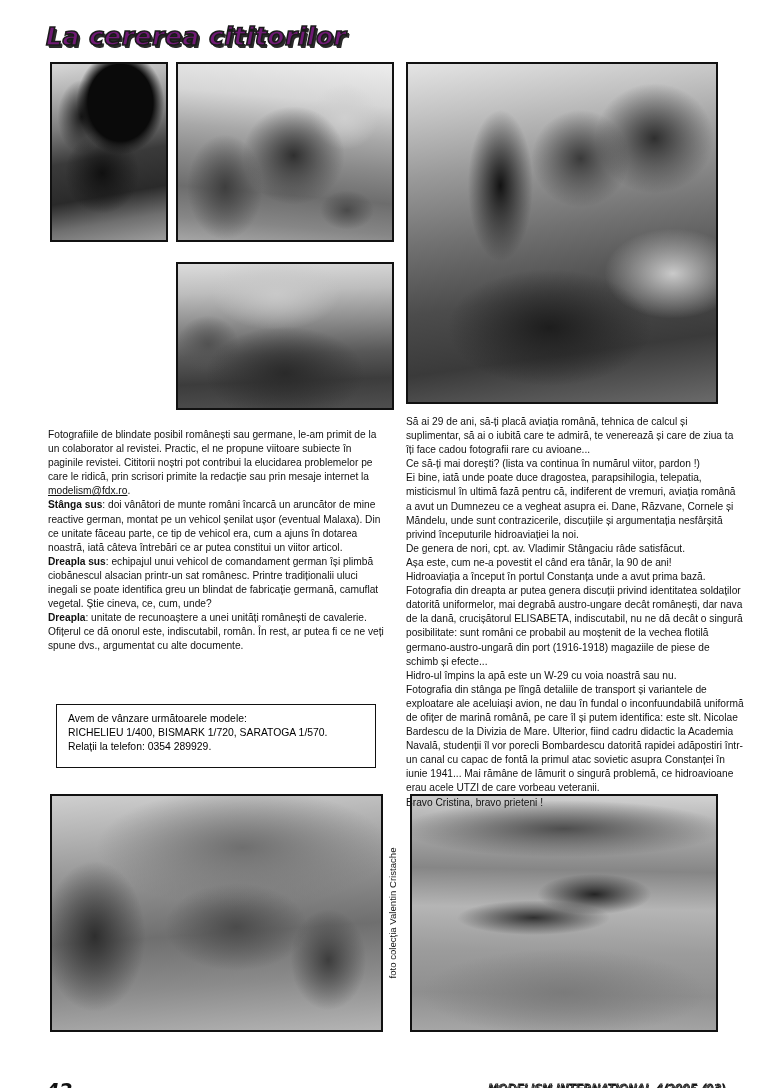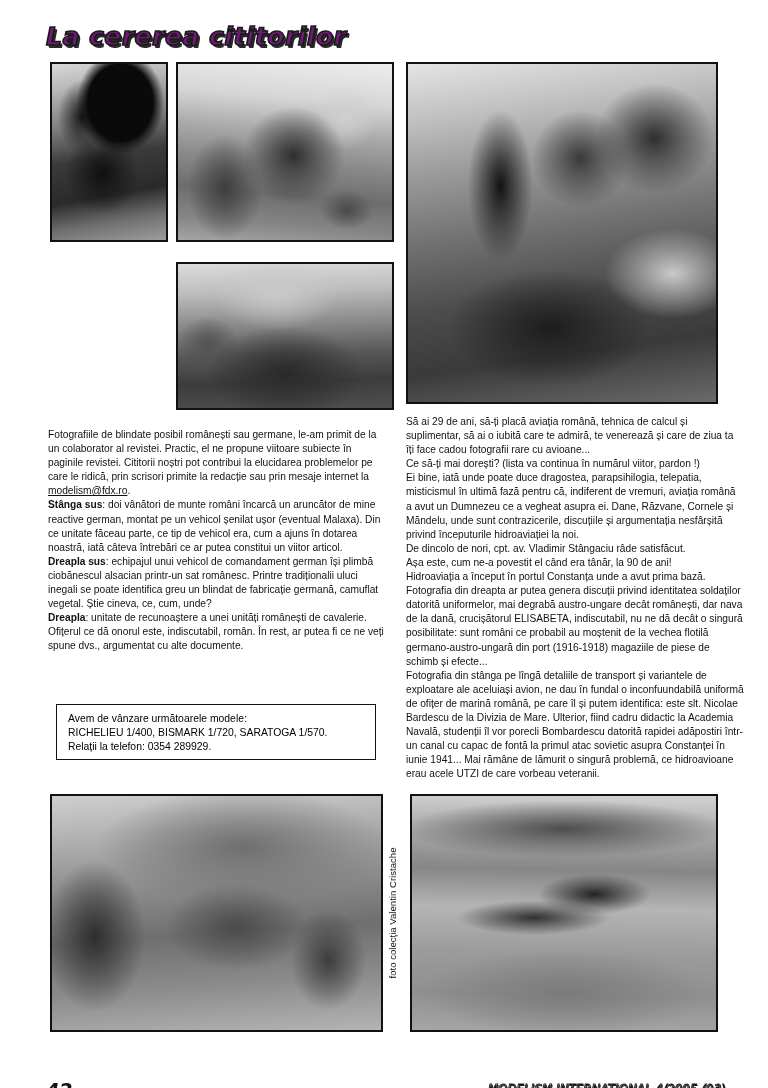--- a/index.html
+++ b/index.html
@@ -128,21 +128,21 @@
 
   #left-column  { left: 48px;  top: 428px; width: 340px; }
   #right-column { left: 406px; top: 415px; width: 338px; }
 
   
   #sale-box {
     position: absolute;
     left: 56px;
     top: 704px;
     width: 320px;
-    height: 56px;
+    height: 64px;
     border: 1.5px solid #111111;
     box-sizing: border-box;
     padding: 7px 0 0 11px;
     font-size: 10.4px;
     line-height: 14.2px;
     background: #ffffff;
   }
   #sale-box p { margin: 0; }
 
   
@@ -231,25 +231,27 @@
 <div id="sale-box">
   <p>Avem de vânzare următoarele modele:</p>
   <p>RICHELIEU 1/400, BISMARK 1/720, SARATOGA 1/570.</p>
   <p>Relații la telefon: 0354 289929.</p>
 </div>
 
 <div class="col" id="right-column">
   <p>Să ai 29 de ani, să-ți placă aviația română, tehnica de calcul și suplimentar, să ai o iubită care te admiră, te venerează și care de ziua ta îți face cadou fotografii rare cu avioane...</p>
   <p>Ce să-ți mai dorești? (lista va continua în numărul viitor, pardon !)</p>
   <p>Ei bine, iată unde poate duce dragostea, parapsihilogia, telepatia, misticismul în ultimă fază pentru că, indiferent de vremuri, aviația română a avut un Dumnezeu ce a vegheat asupra ei. Dane, Răzvane, Cornele și Măndelu, unde sunt contrazicerile, discuțiile și argumentația nesfârșită privind începuturile hidroaviației la noi.</p>
-  <p>De dincolo de nori, cpt. av. Vladimir Stângaciu râde satisfăcut.</p>
+  <p>De genera de nori, cpt. av. Vladimir Stângaciu râde satisfăcut.</p>
   <p>Așa este, cum ne-a povestit el când era tânăr, la 90 de ani!</p>
   <p>Hidroaviația a început în portul Constanța unde a avut prima bază.</p>
   <p>Fotografia din dreapta  ar putea genera discuții privind identitatea soldaților datorită uniformelor, mai degrabă austro-ungare decât românești, dar nava de la dană, crucișătorul ELISABETA, indiscutabil, nu ne dă decât o singură posibilitate: sunt români ce probabil au moștenit de la vechea flotilă germano-austro-ungară din port (1916-1918) magaziile de piese de schimb și efecte...</p>
+  <p>Hidro-ul împins la apă este un W-29 cu voia noastră sau nu.</p>
   <p>Fotografia din stânga pe lîngă detaliile de transport și variantele de exploatare ale aceluiași avion, ne dau în  fundal  o inconfuundabilă uniformă de ofițer de marină română, pe care îl și putem identifica: este slt. Nicolae Bardescu de la Divizia de Mare. Ulterior, fiind cadru didactic la Academia Navală, studenții îl vor porecli Bombardescu datorită rapidei adăpostiri într-un canal cu capac de fontă la primul atac sovietic asupra Constanței în iunie 1941... Mai rămâne de lămurit o singură problemă, ce hidroavioane erau acele UTZI de care vorbeau veteranii.</p>
+  <p>Bravo Cristina, bravo prieteni !</p>
 </div>
 
 <div id="photo-credit">foto colecția Valentin Cristache</div>
 
 <div id="footer">
   <div id="page-number">42</div>
   <div id="footer-rule"></div>
   <div id="footer-issue">MODELISM INTERNATIONAL 4/2005 (93)</div>
 </div>
 

